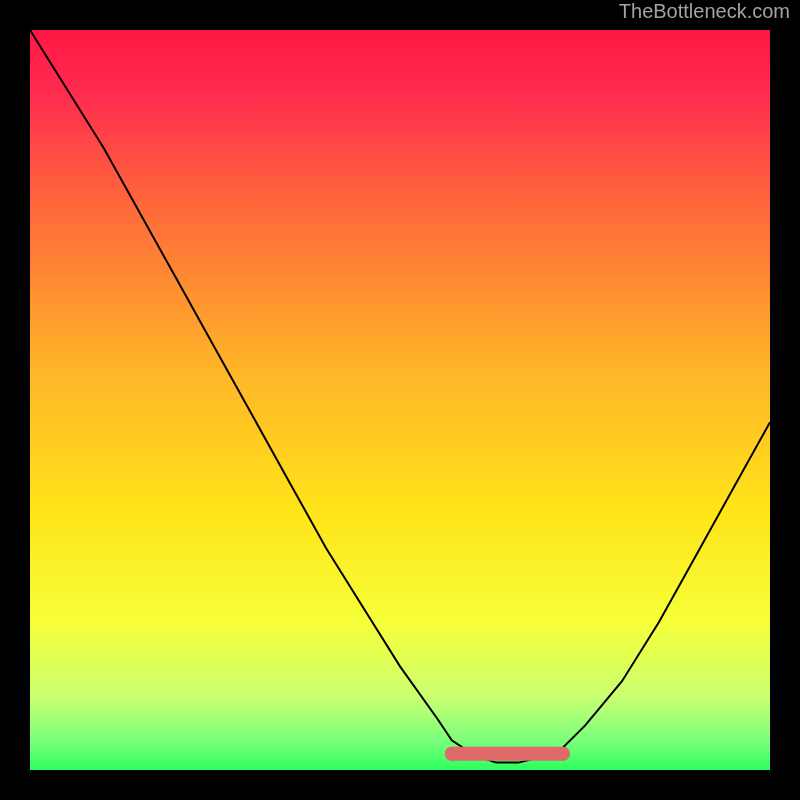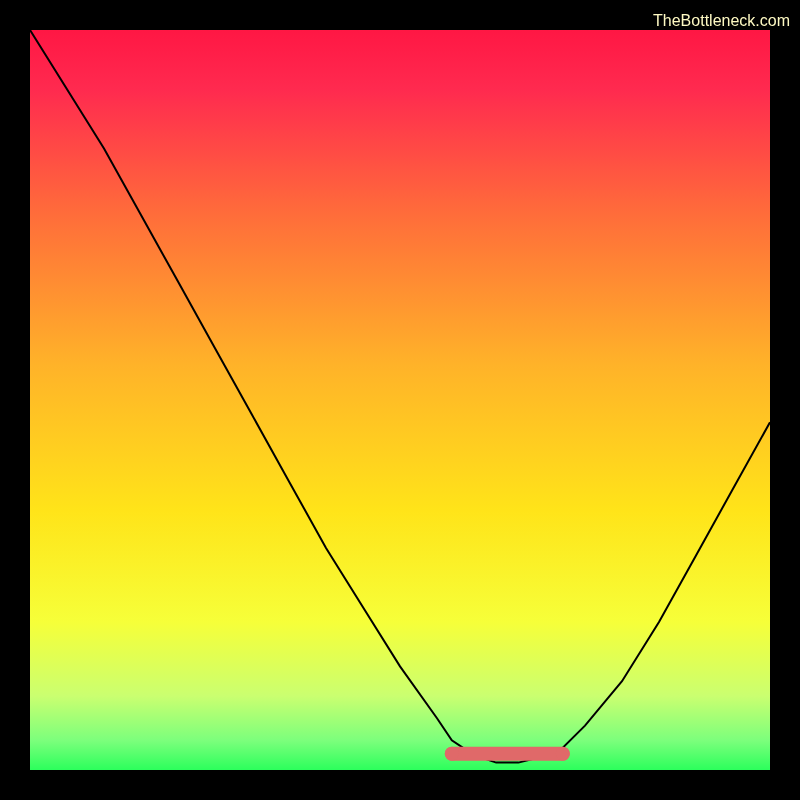--- a/index.html
+++ b/index.html
@@ -10,26 +10,26 @@
     background: #000000;
     overflow: hidden;
   }
   .chart-container {
     position: absolute;
     width: 800px;
     height: 800px;
   }
   .watermark {
     position: absolute;
-    top: 12px;
+    top: 0;
     right: 10px;
     font-family: -apple-system, BlinkMacSystemFont, "Segoe UI", Arial, sans-serif;
-    font-size: 16px;
+    font-size: 20px;
     font-weight: 400;
-    color: #fef9c3;
+    color: #a3a3a3;
     letter-spacing: 0px;
   }
   svg {
     display: block;
   }
 </style>
 </head>
 <body>
 
 <div class="chart-container">

